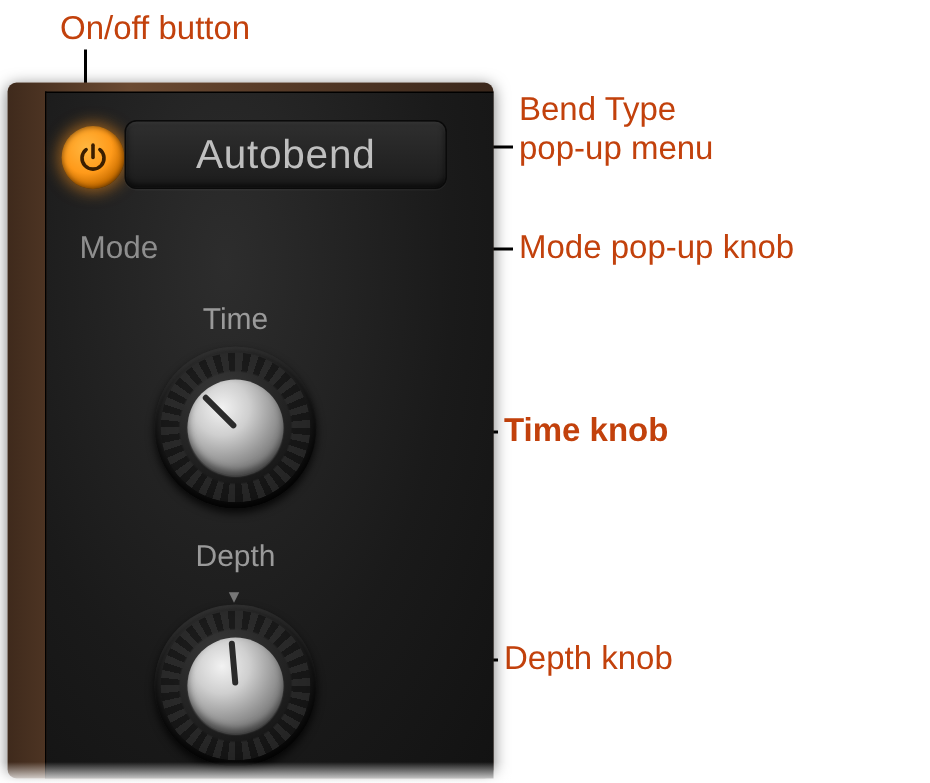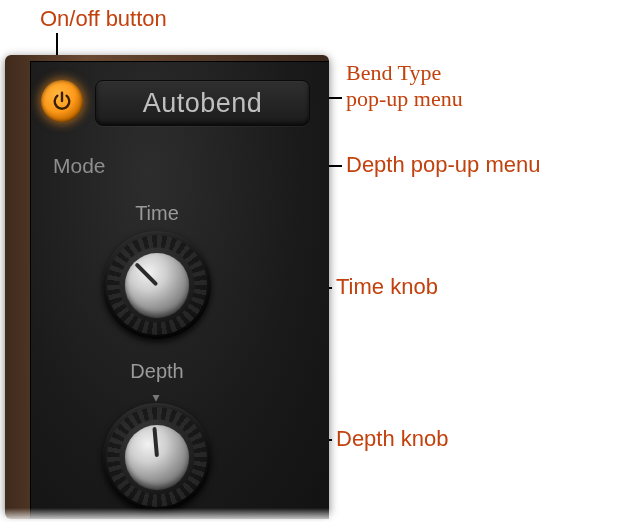--- a/index.html
+++ b/index.html
@@ -53,22 +53,22 @@
     border-right: none;
     border-bottom: none;
   }
 
   
   .hdr {
     position: absolute;
     left: 10px;
     top: 18px;
     display: flex;
-    align-items: flex-start;
-    gap: 12px;
+    align-items: flex-end;
+    gap: 0;
   }
   .power {
     width: 42px; height: 42px;
     border-radius: 50%;
     background: radial-gradient(circle at 40% 35%, #ffb740 0%, #ff9a1a 45%, #c96e00 70%, #5a3200 100%);
     box-shadow: 0 0 10px 2px rgba(255,150,30,.55), inset 0 0 4px rgba(0,0,0,.6);
     display: flex; align-items: center; justify-content: center;
     cursor: pointer;
   }
   .power svg { width: 22px; height: 22px; }
@@ -168,28 +168,28 @@
     position:absolute; left:0; right:0; bottom:0; height:14px;
     background: linear-gradient(transparent, rgba(255,255,255,.95));
   }
 </style>
 </head>
 <body>
 
 <div class="callout" style="left:40px; top:6px;">On/off button</div>
 <div class="callout-vline" style="left:56px; top:33px; height:42px;"></div>
 
-<div class="callout" style="left:346px; top:60px;font-family:Liberation Serif, serif;">Bend Type
+<div class="callout" style="left:346px; top:60px;">Bend Type
 pop-up menu</div>
 <div class="callout-line" style="left:292px; top:97px; width:50px;"></div>
 
-<div class="callout" style="left:346px; top:152px;">Depth pop-up menu</div>
+<div class="callout" style="left:346px; top:152px;">Mode pop-up knob</div>
 <div class="callout-line" style="left:287px; top:165px; width:55px;"></div>
 
-<div class="callout" style="left:336px; top:274px;">Time knob</div>
+<div class="callout" style="left:336px; top:274px;font-weight:bold;">Time knob</div>
 <div class="callout-line" style="left:188px; top:287px; width:144px;"></div>
 
 <div class="callout" style="left:336px; top:426px;">Depth knob</div>
 <div class="callout-line" style="left:192px; top:439px; width:140px;"></div>
 
 <div class="frame">
   <div class="panel">
 
     <div class="hdr">
       <div class="power">

